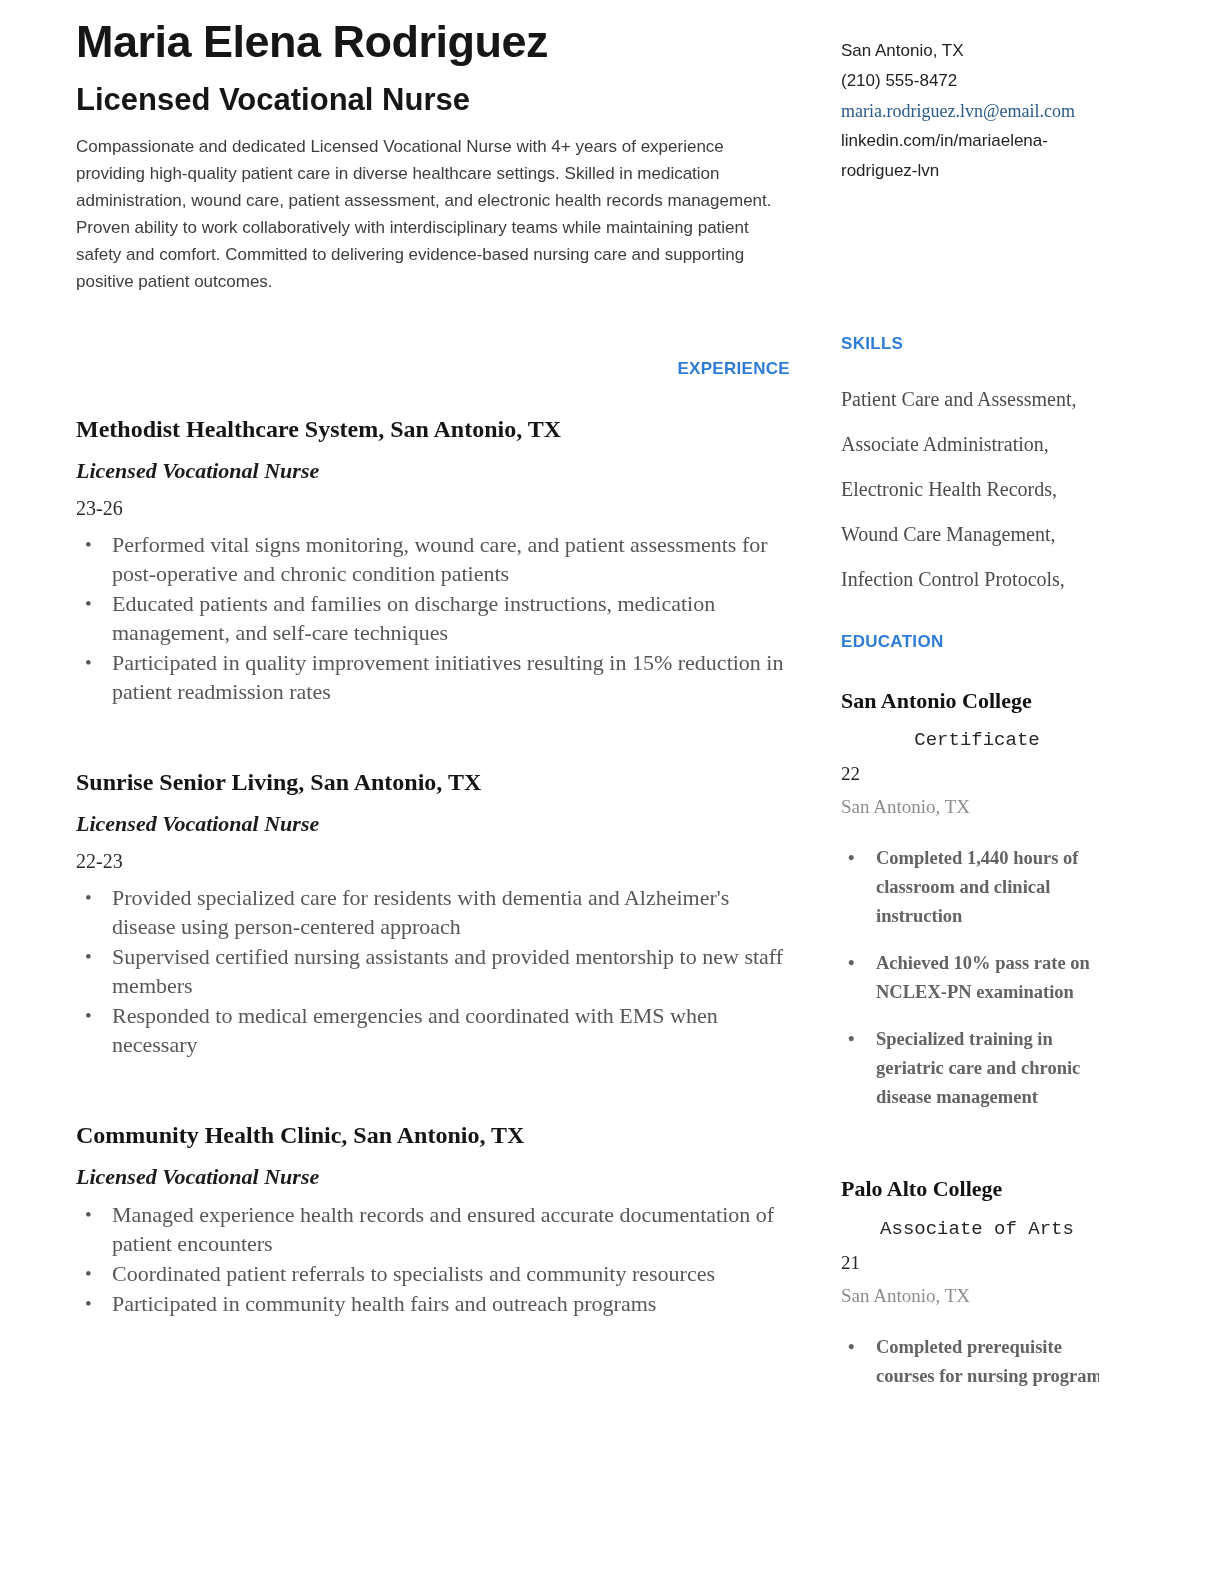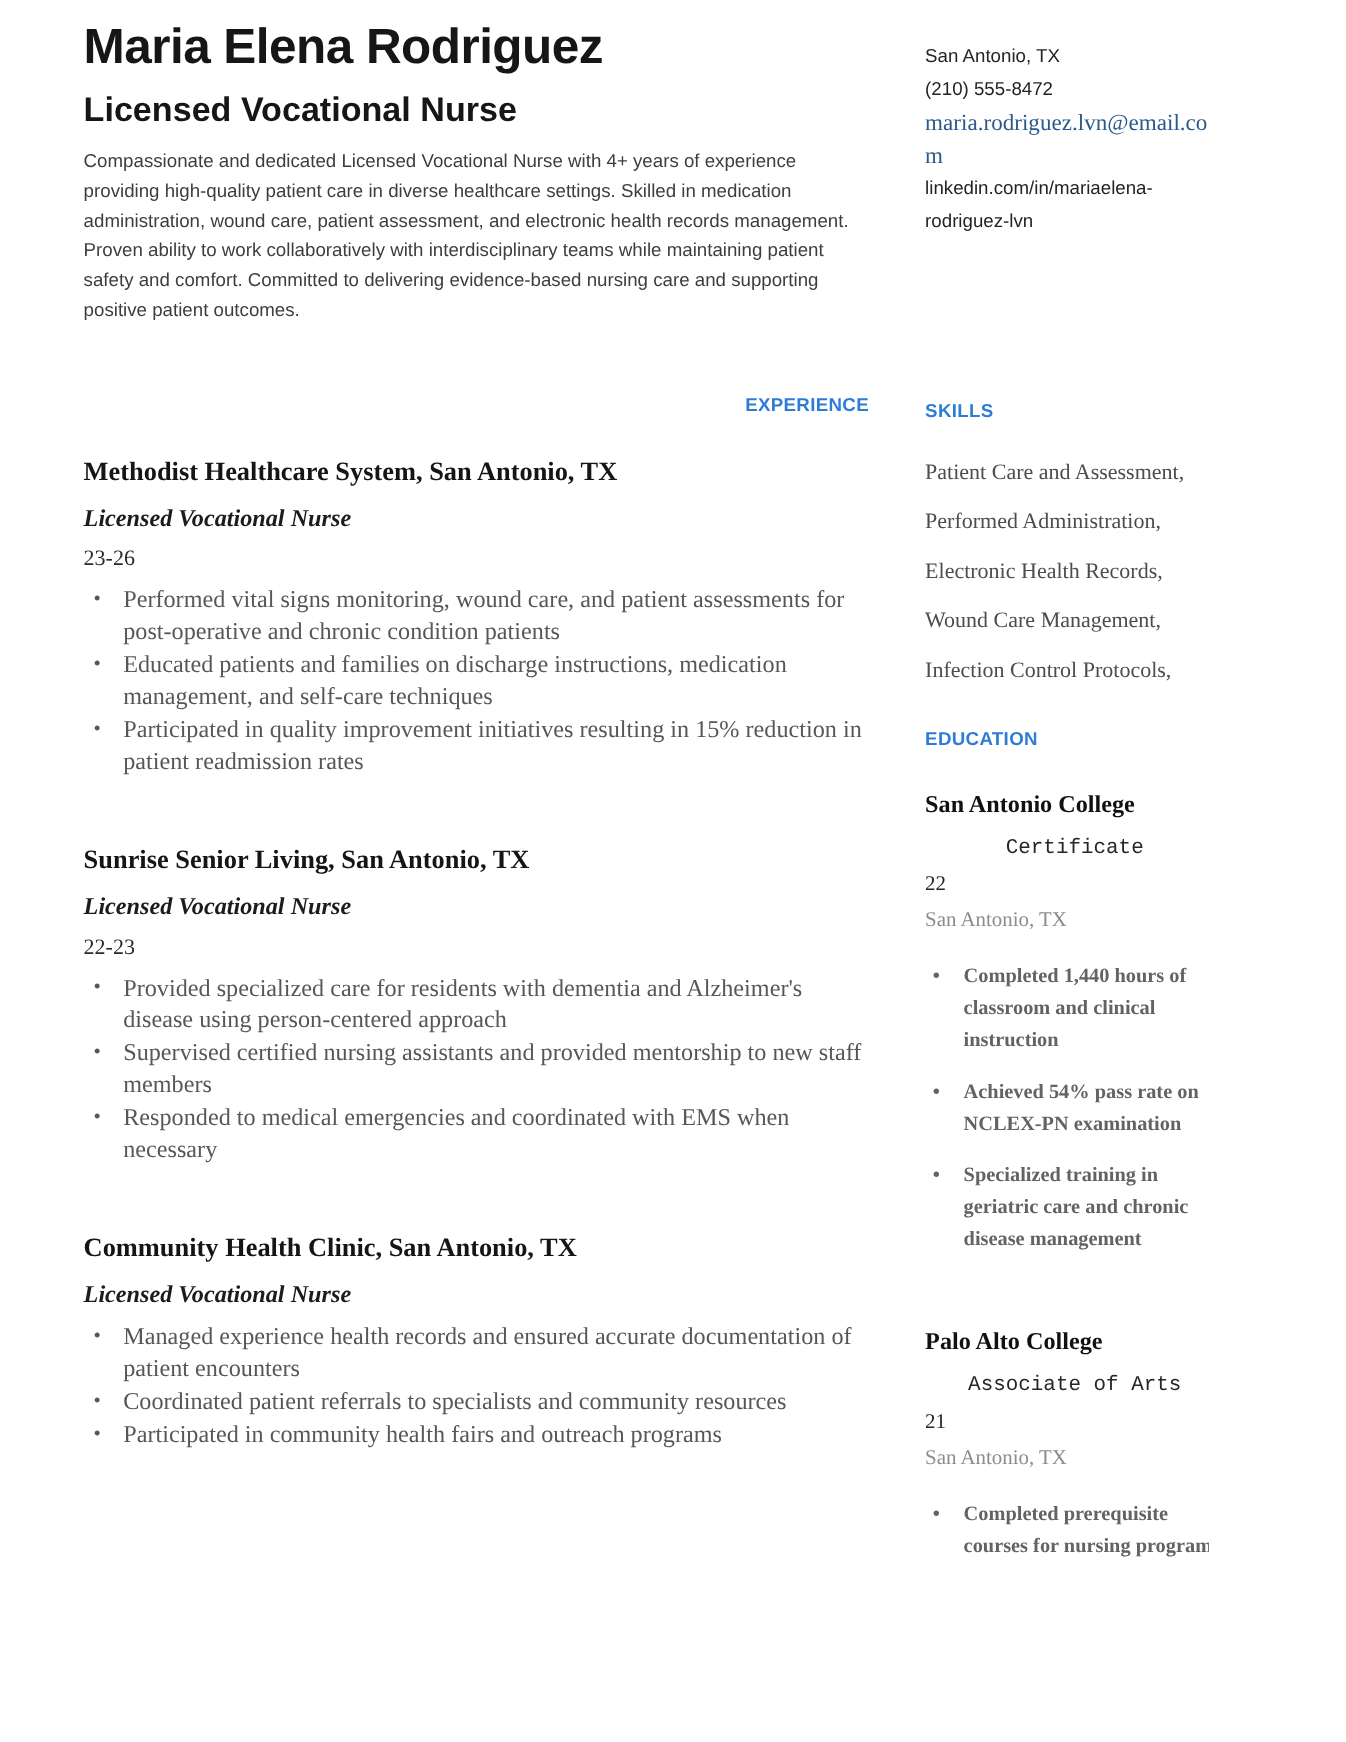--- a/index.html
+++ b/index.html
@@ -60,21 +60,21 @@
   ul.exp-bullets li::before {
     content: "\2022";
     position: absolute; left: 9px; top: 0;
     color: #575757; font-size: 19px;
   }
 
   
   .contact { font-size: 17px; line-height: 30px; color: #232323; }
   .contact .email {
     font-family: "Liberation Serif", serif;
-    font-size: 21px; color: #2a5a8c;
+    font-size: 18px; color: #2a5a8c;
     overflow-wrap: anywhere; word-break: break-all;
     display: block; line-height: 30px; text-decoration: none;
   }
   .contact .linkedin { overflow-wrap: anywhere; }
 
   .right-col .skills-heading { margin-top: 148px; }
 
   ul.skills-list { list-style: none; margin-top: 34px; }
   ul.skills-list li {
     font-family: "Liberation Serif", serif;
@@ -168,36 +168,36 @@
       <div>San Antonio, TX</div>
       <div>(210) 555-8472</div>
       <a href="#" class="email">maria.rodriguez.lvn@email.com</a>
       <div class="linkedin">linkedin.com/in/mariaelena-rodriguez-lvn</div>
     </div>
 
     <div class="section-heading skills-heading">SKILLS</div>
 
     <ul class="skills-list">
       <li>Patient Care and Assessment,</li>
-      <li>Performed Administration,</li>
+      <li>Associate Administration,</li>
       <li>Electronic Health Records,</li>
       <li>Wound Care Management,</li>
       <li>Infection Control Protocols,</li>
     </ul>
 
     <div class="section-heading education-heading">EDUCATION</div>
 
     <div class="school">
       <div class="school-name">San Antonio College</div>
       <div class="degree">Certificate</div>
       <div class="year">22</div>
       <div class="school-location">San Antonio, TX</div>
       <ul class="edu-bullets">
         <li>Completed 1,440 hours of classroom and clinical instruction</li>
-        <li>Achieved 54% pass rate on NCLEX-PN examination</li>
+        <li>Achieved 10% pass rate on NCLEX-PN examination</li>
         <li>Specialized training in geriatric care and chronic disease management</li>
       </ul>
     </div>
 
     <div class="school">
       <div class="school-name">Palo Alto College</div>
       <div class="degree">Associate of Arts</div>
       <div class="year">21</div>
       <div class="school-location">San Antonio, TX</div>
       <ul class="edu-bullets">

